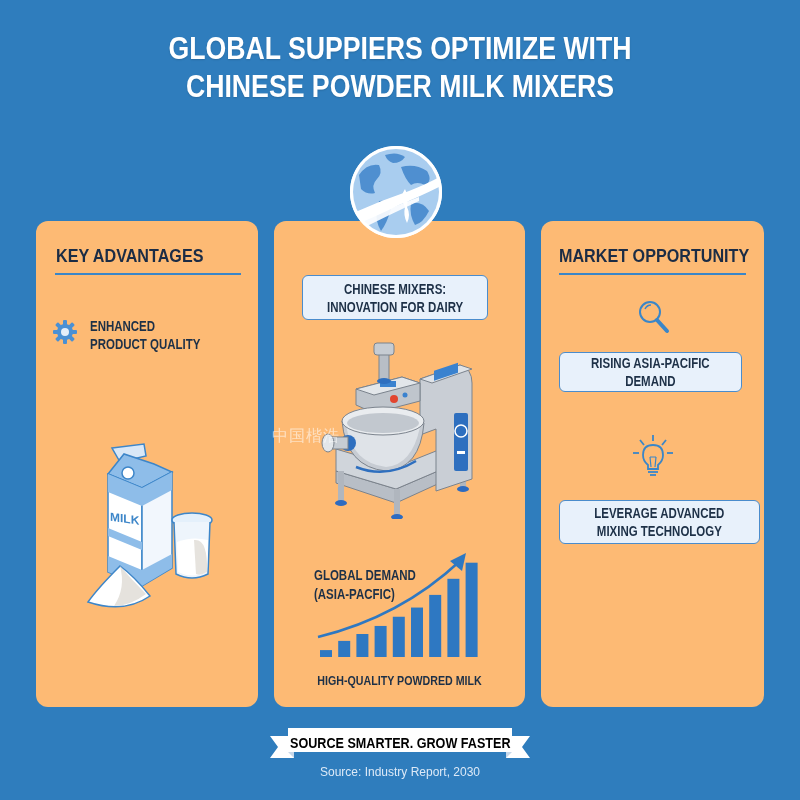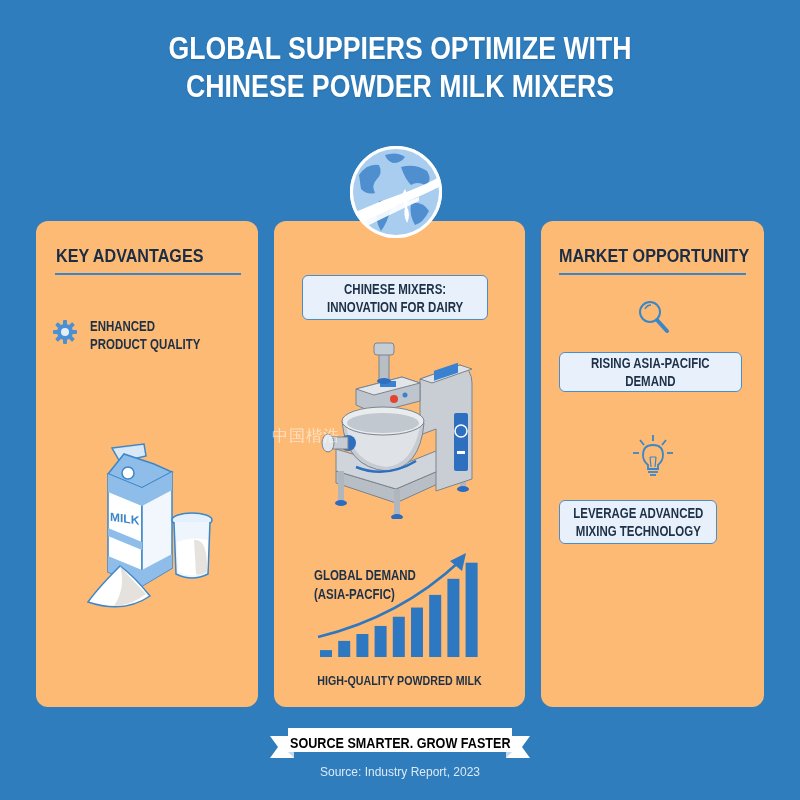--- a/index.html
+++ b/index.html
@@ -269,33 +269,33 @@
     <line x1="11" y1="7" x2="15" y2="12" stroke="#3a86c8" stroke-width="1.8"></line>
     <line x1="37" y1="7" x2="33" y2="12" stroke="#3a86c8" stroke-width="1.8"></line>
     <line x1="4" y1="20" x2="10" y2="20" stroke="#3a86c8" stroke-width="1.8"></line>
     <line x1="38" y1="20" x2="44" y2="20" stroke="#3a86c8" stroke-width="1.8"></line>
     <path d="M24 12 Q14 12 14 22 Q14 28 19 32 L19 36 L29 36 L29 32 Q34 28 34 22 Q34 12 24 12 Z" fill="none" stroke="#3a86c8" stroke-width="1.8"></path>
     <path d="M21 24 L22 34 M27 24 L26 34 M21 24 L27 24" stroke="#3a86c8" stroke-width="1.2" fill="none"></path>
     <line x1="19" y1="39" x2="29" y2="39" stroke="#3a86c8" stroke-width="1.8"></line>
     <line x1="21" y1="42" x2="27" y2="42" stroke="#3a86c8" stroke-width="1.8"></line>
   </svg>
 
-  <div class="boxed-label" style="left:18px;top:279px;width:158px;height:44px;">
+  <div class="boxed-label" style="left:18px;top:279px;width:201px;height:44px;">
     <div>
       <span>LEVERAGE ADVANCED</span>
       <span>MIXING TECHNOLOGY</span>
     </div>
   </div>
 </div>
 
 <div class="watermark">中国楷浩</div>
 
 <svg class="banner" viewBox="0 0 260 34">
   <polygon points="0,10 24,10 24,32 0,32 8,21" fill="#ffffff"></polygon>
   <polygon points="260,10 236,10 236,32 260,32 252,21" fill="#ffffff"></polygon>
   <polygon points="18,26 24,32 24,26" fill="#c8d8ea"></polygon>
   <polygon points="242,26 236,32 236,26" fill="#c8d8ea"></polygon>
   <rect x="18" y="2" width="224" height="24" fill="#ffffff"></rect>
 </svg>
 <div class="banner-text">
   <span>SOURCE SMARTER. GROW FASTER</span>
 </div>
-<div class="source">Source: Industry Report, 2023</div>
+<div class="source">Source: Industry Report, 2030</div>
 
 </body></html>

